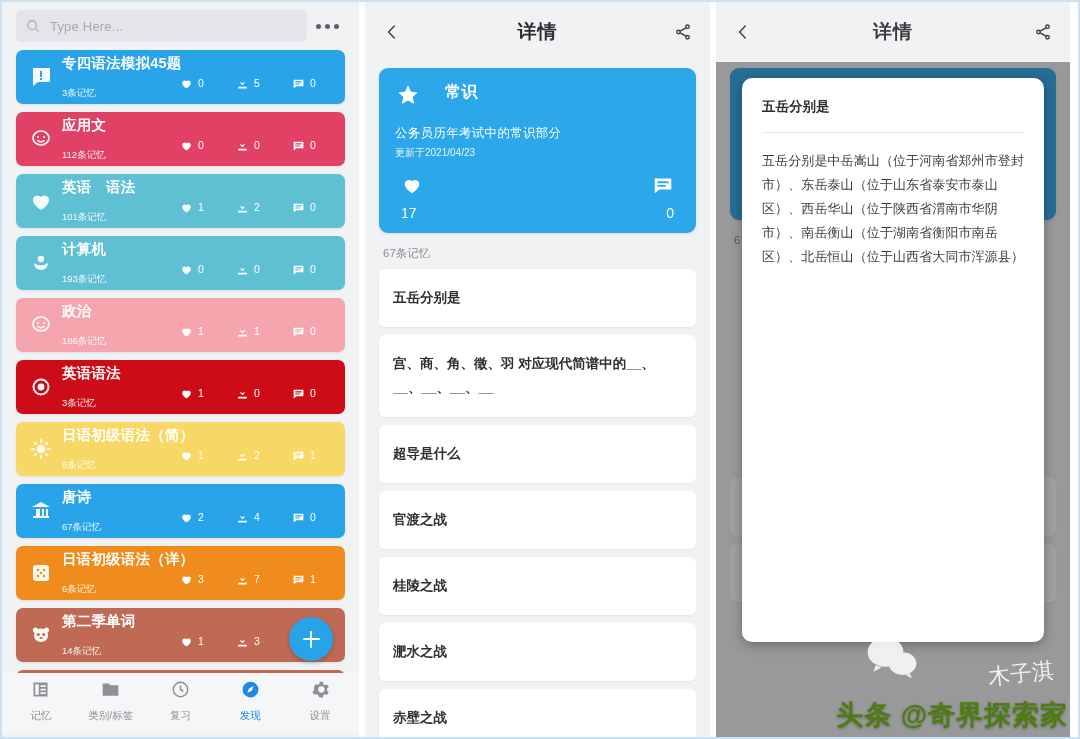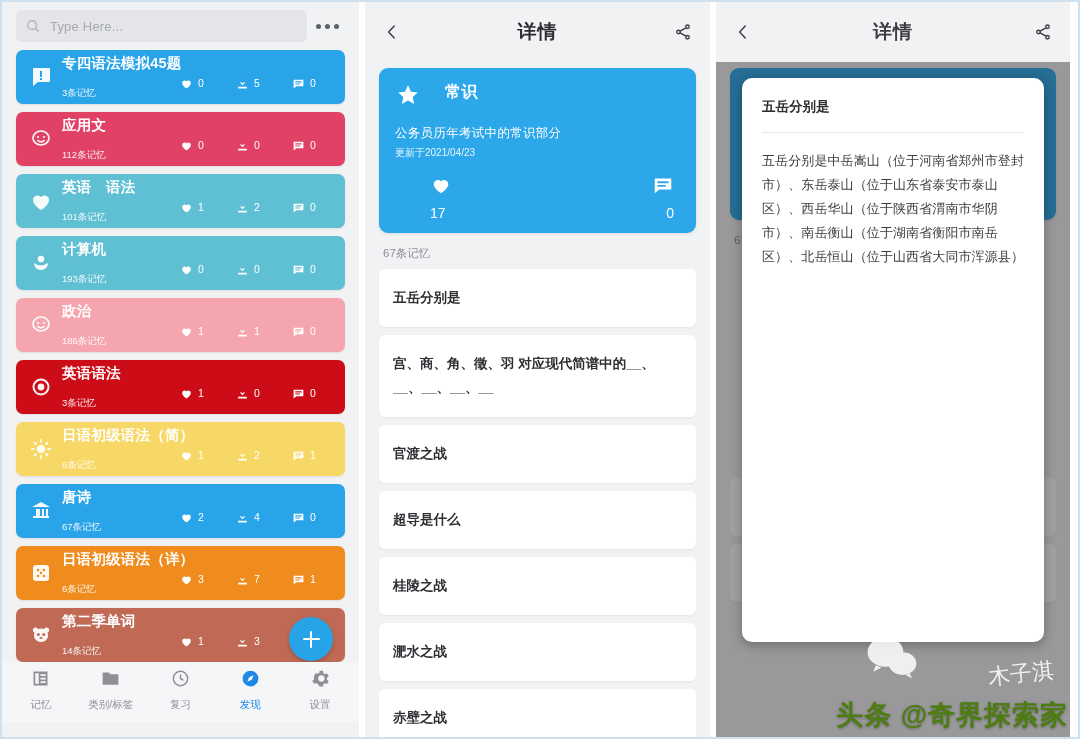--- a/index.html
+++ b/index.html
@@ -99,21 +99,21 @@
     box-shadow: 0 2px 5px rgba(0,0,0,.22);
     z-index: 5;
   }
   .fab::before, .fab::after {
     content: ""; position: absolute; background: #fff; border-radius: 1px;
   }
   .fab::before { width: 17px; height: 2.4px; }
   .fab::after { width: 2.4px; height: 17px; }
 
   .tabbar {
-    position: absolute; left: 0; right: 0; bottom: 15px;
+    position: absolute; left: 0; right: 0; bottom: 4px;
     height: 60px;
     background: #f5f6f7;
     display: flex;
     align-items: center;
     padding: 0 4px 4px 4px;
     z-index: 6;
   }
   .tab {
     flex: 1;
     display: flex; flex-direction: column; align-items: center; gap: 5px;
@@ -148,21 +148,21 @@
   .hero-head { display: flex; align-items: flex-start; gap: 24px; }
   .hero-head svg { width: 26px; height: 26px; fill: #fff; }
   .hero-name { font-size: 16px; font-weight: 700; letter-spacing: .5px; }
   .hero-desc { font-size: 12.5px; margin-top: 13px; letter-spacing: .3px; }
   .hero-date { font-size: 10px; margin-top: 4px; opacity: .88; }
   .hero-stats { display: flex; margin-top: 14px; }
   .hstat { flex: 1; display: flex; flex-direction: column; align-items: center; gap: 6px; }
   .hstat:first-child { align-items: flex-start; padding-left: 6px; }
   .hstat:last-child { align-items: flex-end; padding-right: 6px; }
   .hstat svg { width: 22px; height: 22px; fill: #fff; }
-  .hstat span { font-size: 14px; margin-left: 29px; }
+  .hstat span { font-size: 14px; }
 
   .count-label {
     font-size: 11.5px; color: #8b8d92;
     padding: 13px 0 8px 18px;
   }
   .q-list { padding: 0 14px; }
   .q-item {
     background: #fff;
     border-radius: 6px;
     margin-bottom: 8px;
@@ -682,22 +682,22 @@
           <span>0</span>
         </div>
       </div>
     </div>
 
     <div class="count-label">67条记忆</div>
 
     <div class="q-list">
       <div class="q-item">五岳分别是</div>
       <div class="q-item">宫、商、角、徵、羽  对应现代简谱中的__、__、__、__、__</div>
+      <div class="q-item">超导是什么</div>
       <div class="q-item">官渡之战</div>
-      <div class="q-item">超导是什么</div>
       <div class="q-item">桂陵之战</div>
       <div class="q-item">淝水之战</div>
       <div class="q-item">赤壁之战</div>
 
     </div>
   </div>
 
   <div class="panel panel-c">
 
     <div class="appbar">

